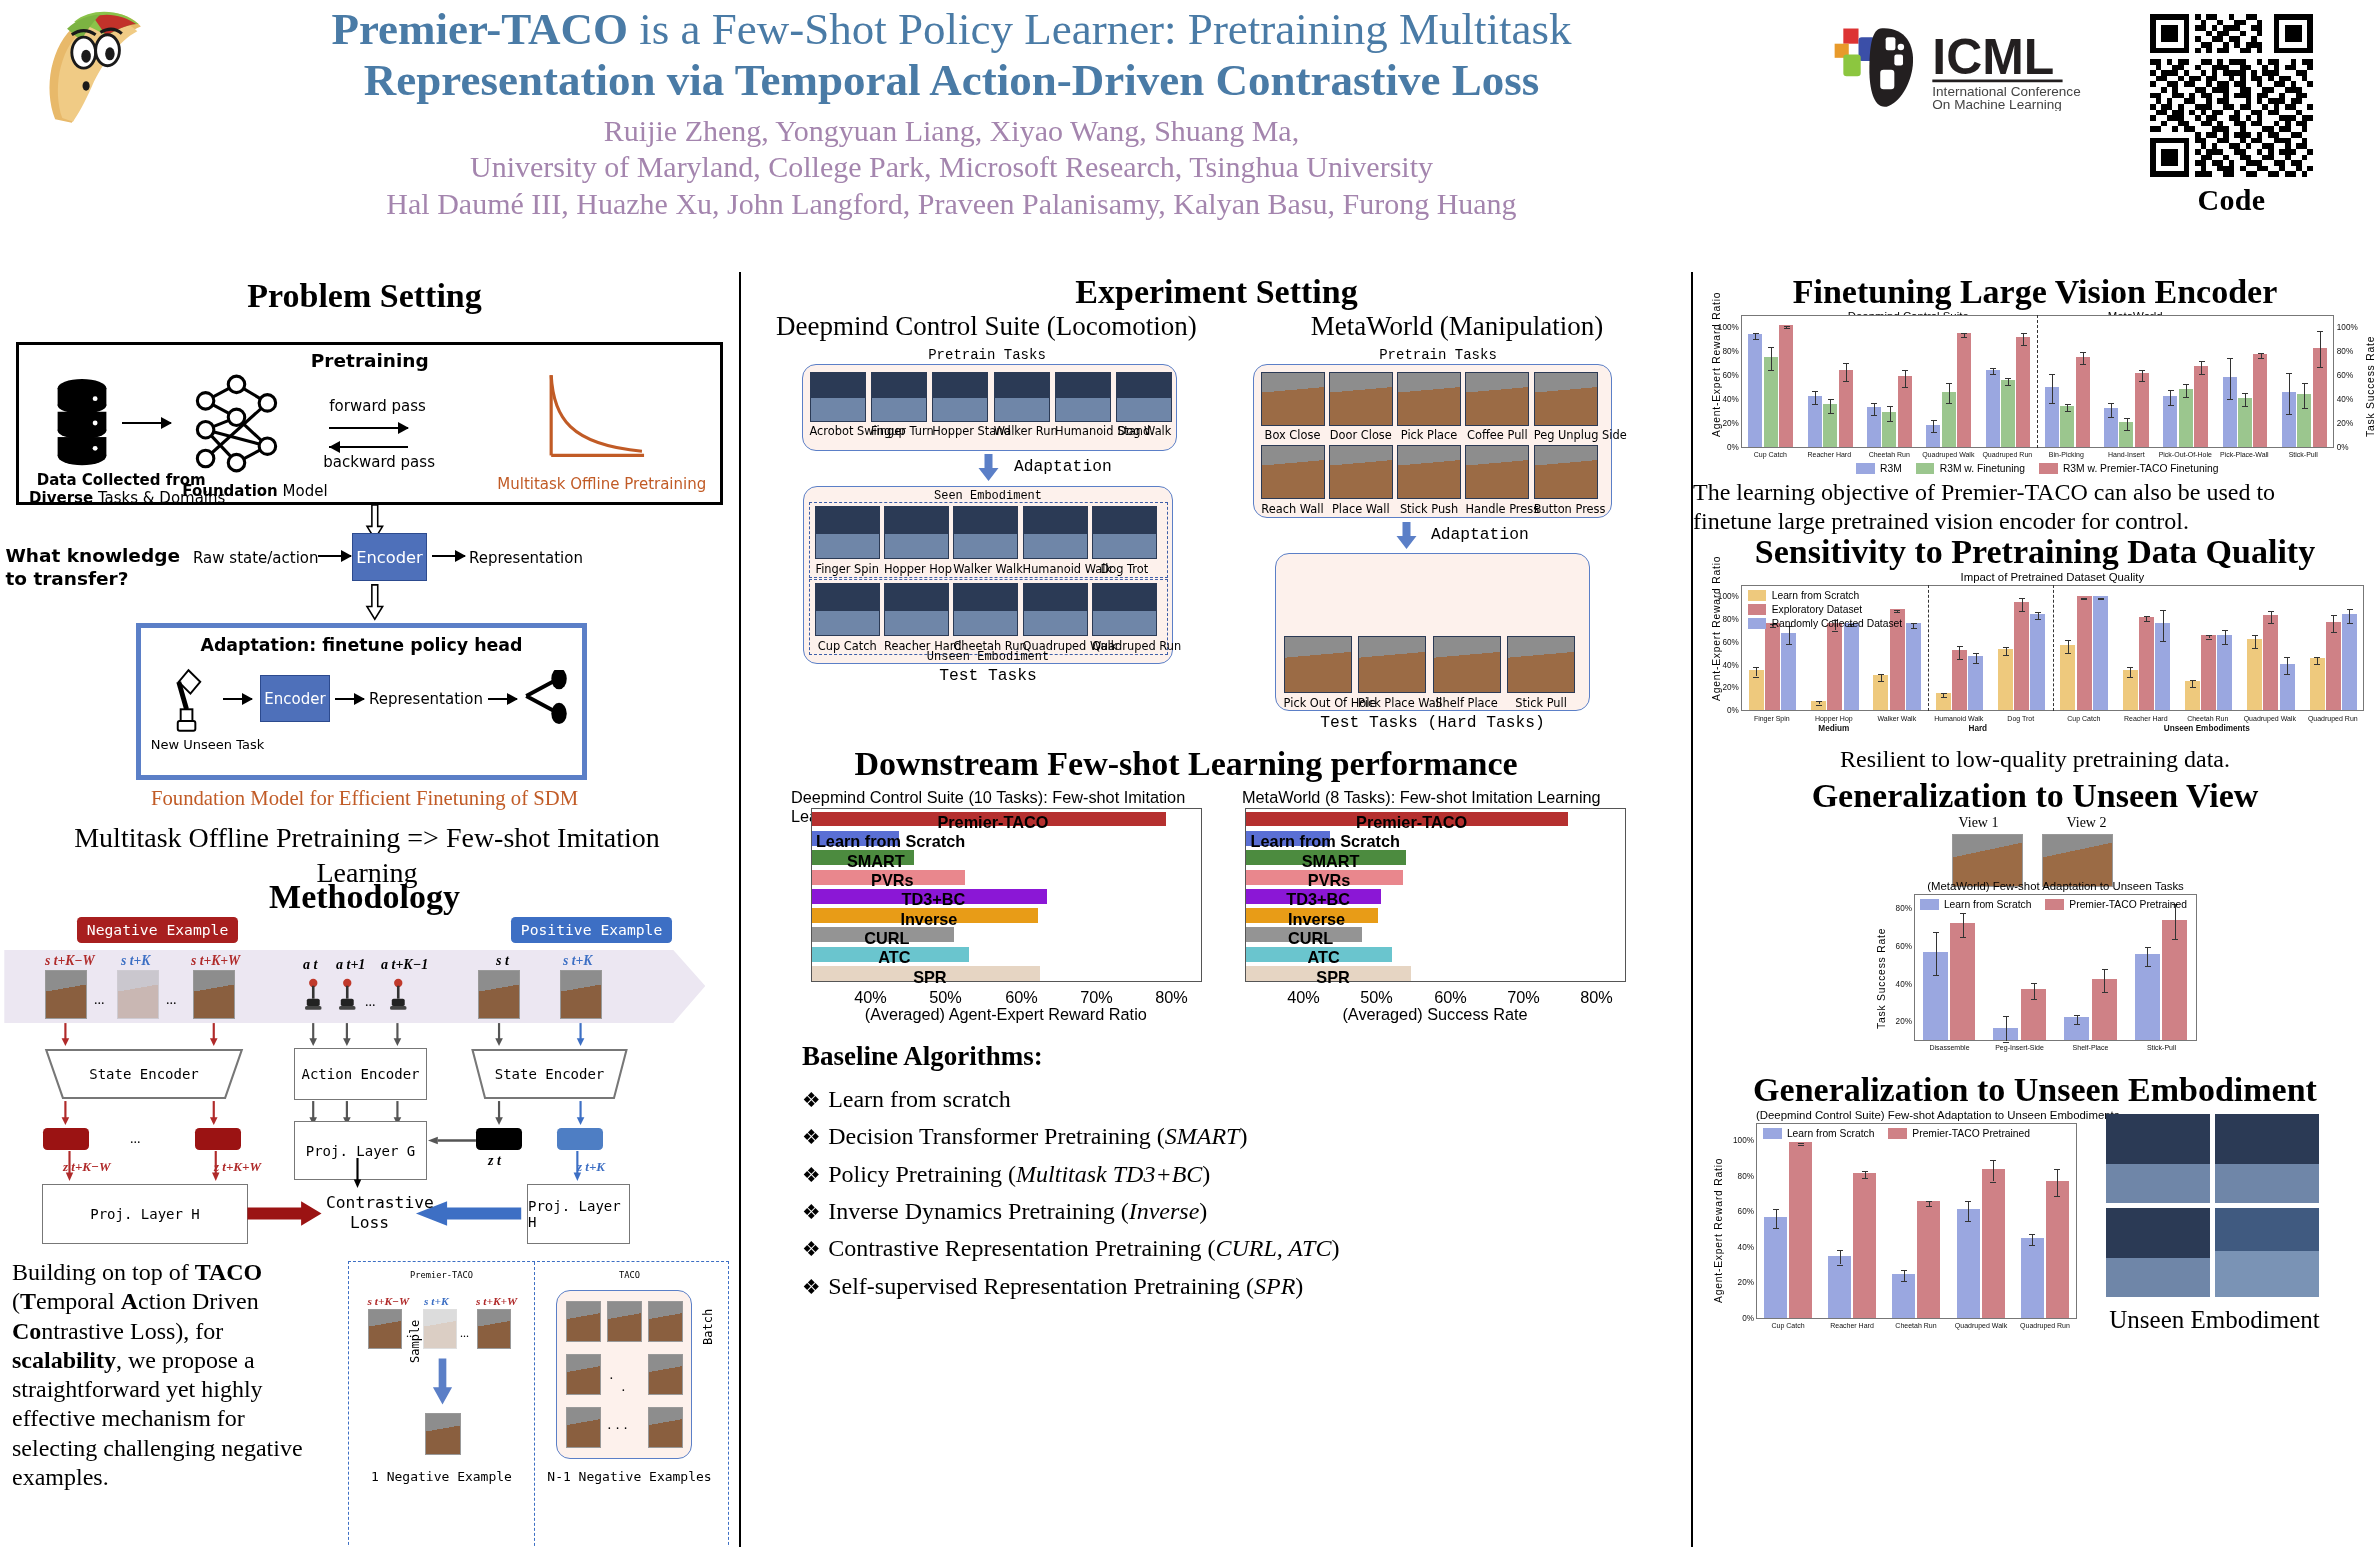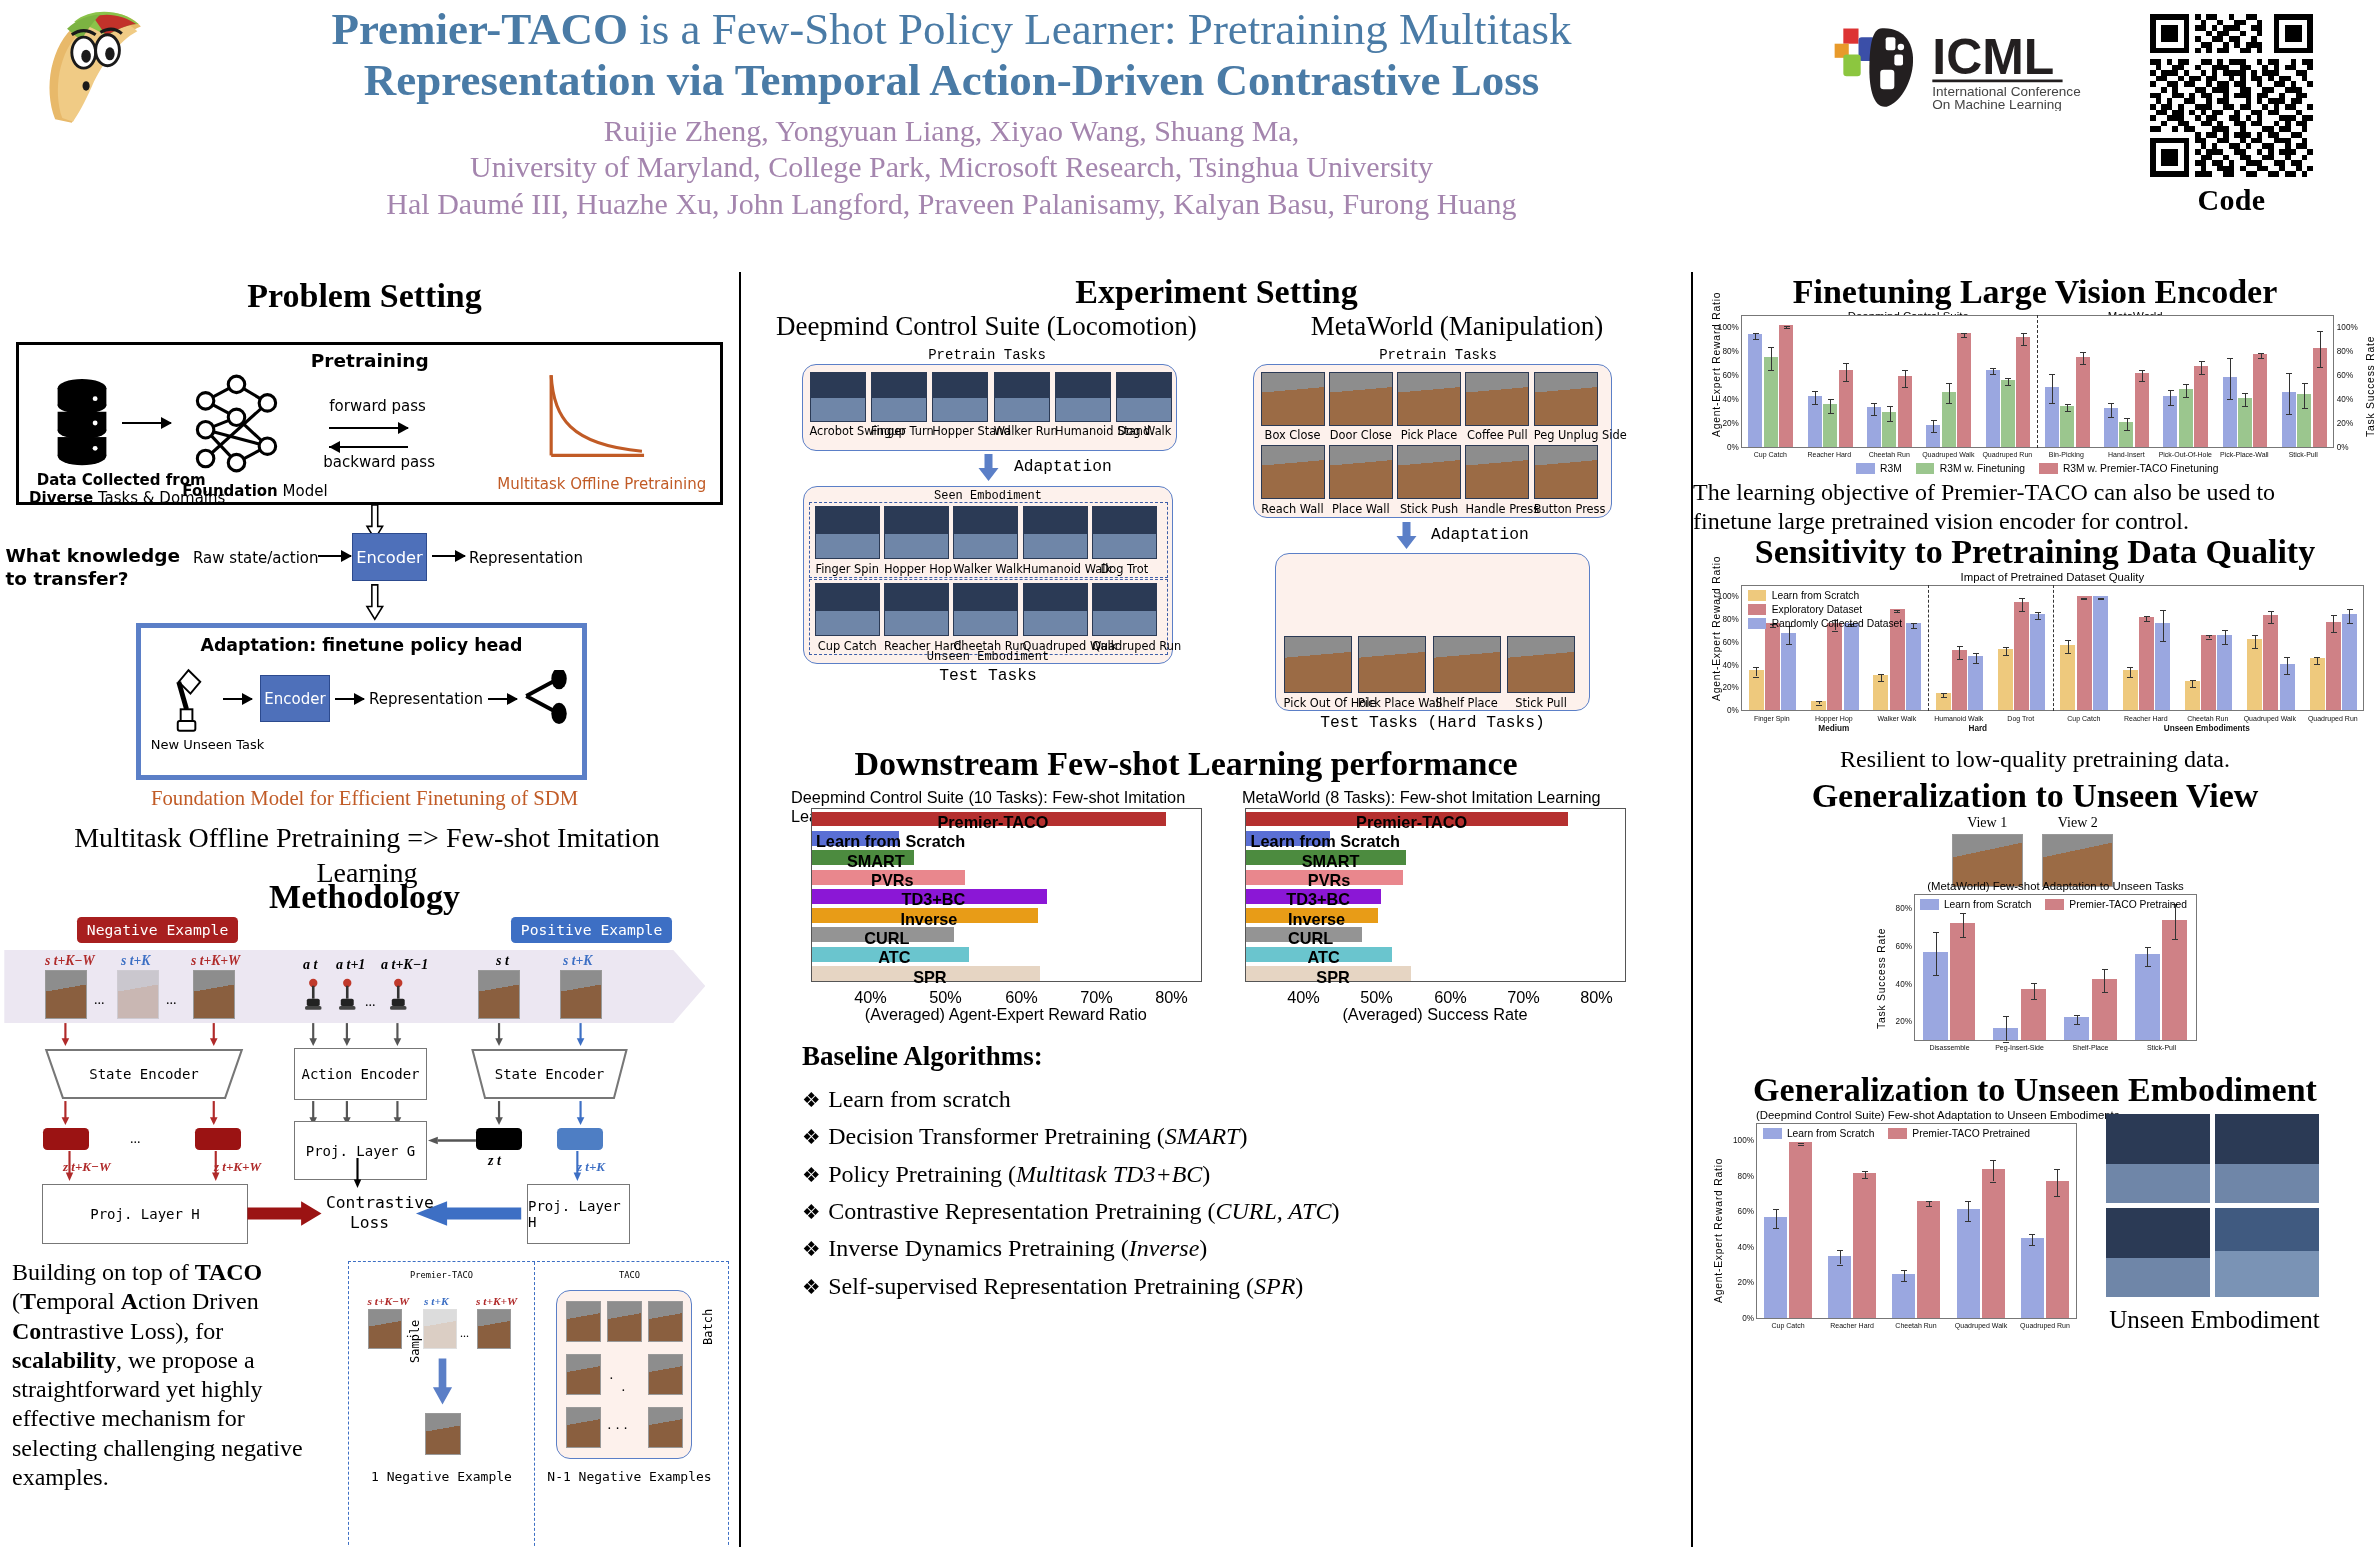--- a/index.html
+++ b/index.html
@@ -918,22 +918,22 @@
         </div>
     <div class="axis-name" id="c1-xlabel" style="left:0;top:214px;width:386px;text-align:center;">(Averaged) Success Rate</div>
   </div>
 
   <div style="position:absolute;left:60px;top:764px;width:870px;">
     <div style="font-size:27px;font-weight:bold;margin-bottom:9.8px;">Baseline Algorithms:</div>
     <ul class="bullets" id="baseline-list">
           <li><span class="dia">❖</span><span>Learn from scratch</span></li>
           <li><span class="dia">❖</span><span>Decision Transformer Pretraining (<i>SMART</i>)</span></li>
           <li><span class="dia">❖</span><span>Policy Pretraining (<i>Multitask TD3+BC</i>)</span></li>
+          <li><span class="dia">❖</span><span>Inverse Dynamics Pretraining (<i>Inverse</i>)</span></li>
           <li><span class="dia">❖</span><span>Contrastive Representation Pretraining (<i>CURL, ATC</i>)</span></li>
-          <li><span class="dia">❖</span><span>Inverse Dynamics Pretraining (<i>Inverse</i>)</span></li>
           <li><span class="dia">❖</span><span>Self-supervised Representation Pretraining (<i>SPR</i>)</span></li>
         </ul>
   </div>
 </div>
 
 <div class="colR">
 
   <div class="sec-title" style="position:absolute;left:0;top:-4.3px;width:684px;">Finetuning Large Vision Encoder</div>
 
   <div id="chart-finetune" style="position:absolute;left:9.8px;top:33px;width:669px;height:163px;">
@@ -1269,21 +1269,21 @@
             <span>Randomly Collected Dataset</span>
           </div>
         </div>
       </div>
 
   <div class="body-text" style="position:absolute;left:0;top:468px;width:684px;text-align:center;">Resilient to low-quality pretraining data.</div>
 
   <div class="sec-title" style="position:absolute;left:0;top:500px;width:684px;">Generalization to Unseen View</div>
 
   <div style="position:absolute;left:250px;top:538px;width:179px;">
-    <div style="display:flex;gap:19.6px;justify-content:center;font-size:14px;font-family:'Liberation Serif',serif;">
+    <div style="display:flex;gap:19.6px;justify-content:space-between;font-size:14px;font-family:'Liberation Serif',serif;">
       <span style="width:71px;text-align:center;">View 1</span>
       <span style="width:71px;text-align:center;">View 2</span>
     </div>
     <div style="display:flex;gap:19.6px;justify-content:center;margin-top:3.3px;">
       <div style="width:71px;height:53px;background:linear-gradient(168deg,#8d8d8d 0 34%, #9b6b45 34% 100%);border:0.5px solid #999;"></div>
       <div style="width:71px;height:53px;background:linear-gradient(168deg,#8d8d8d 0 34%, #9b6b45 34% 100%);border:0.5px solid #999;"></div>
     </div>
   </div>
 
   <div id="chart-unseenview" style="position:absolute;left:174px;top:603px;width:337px;height:179px;">

